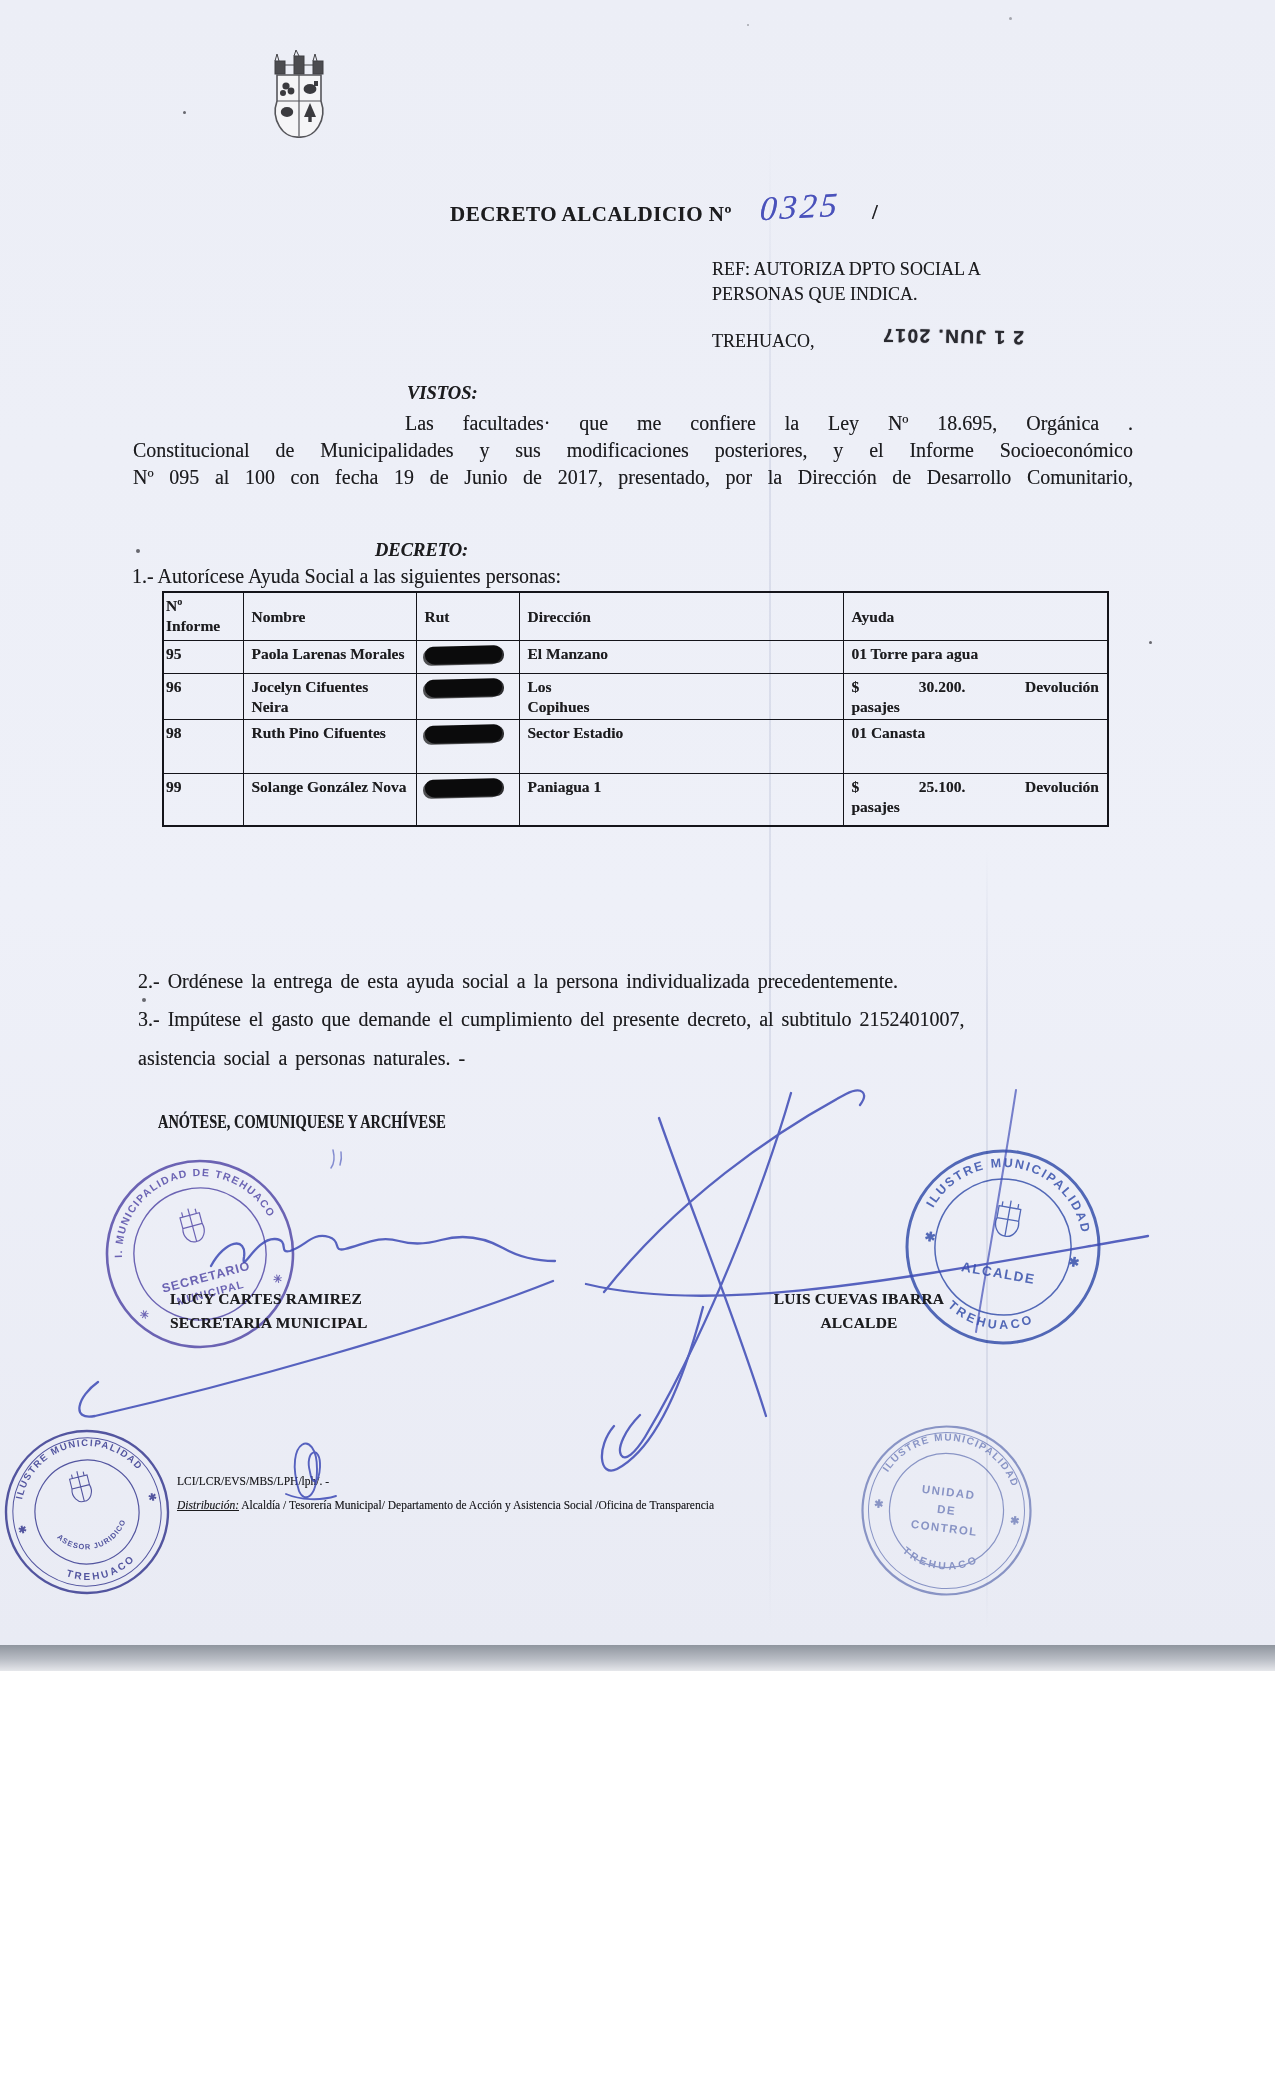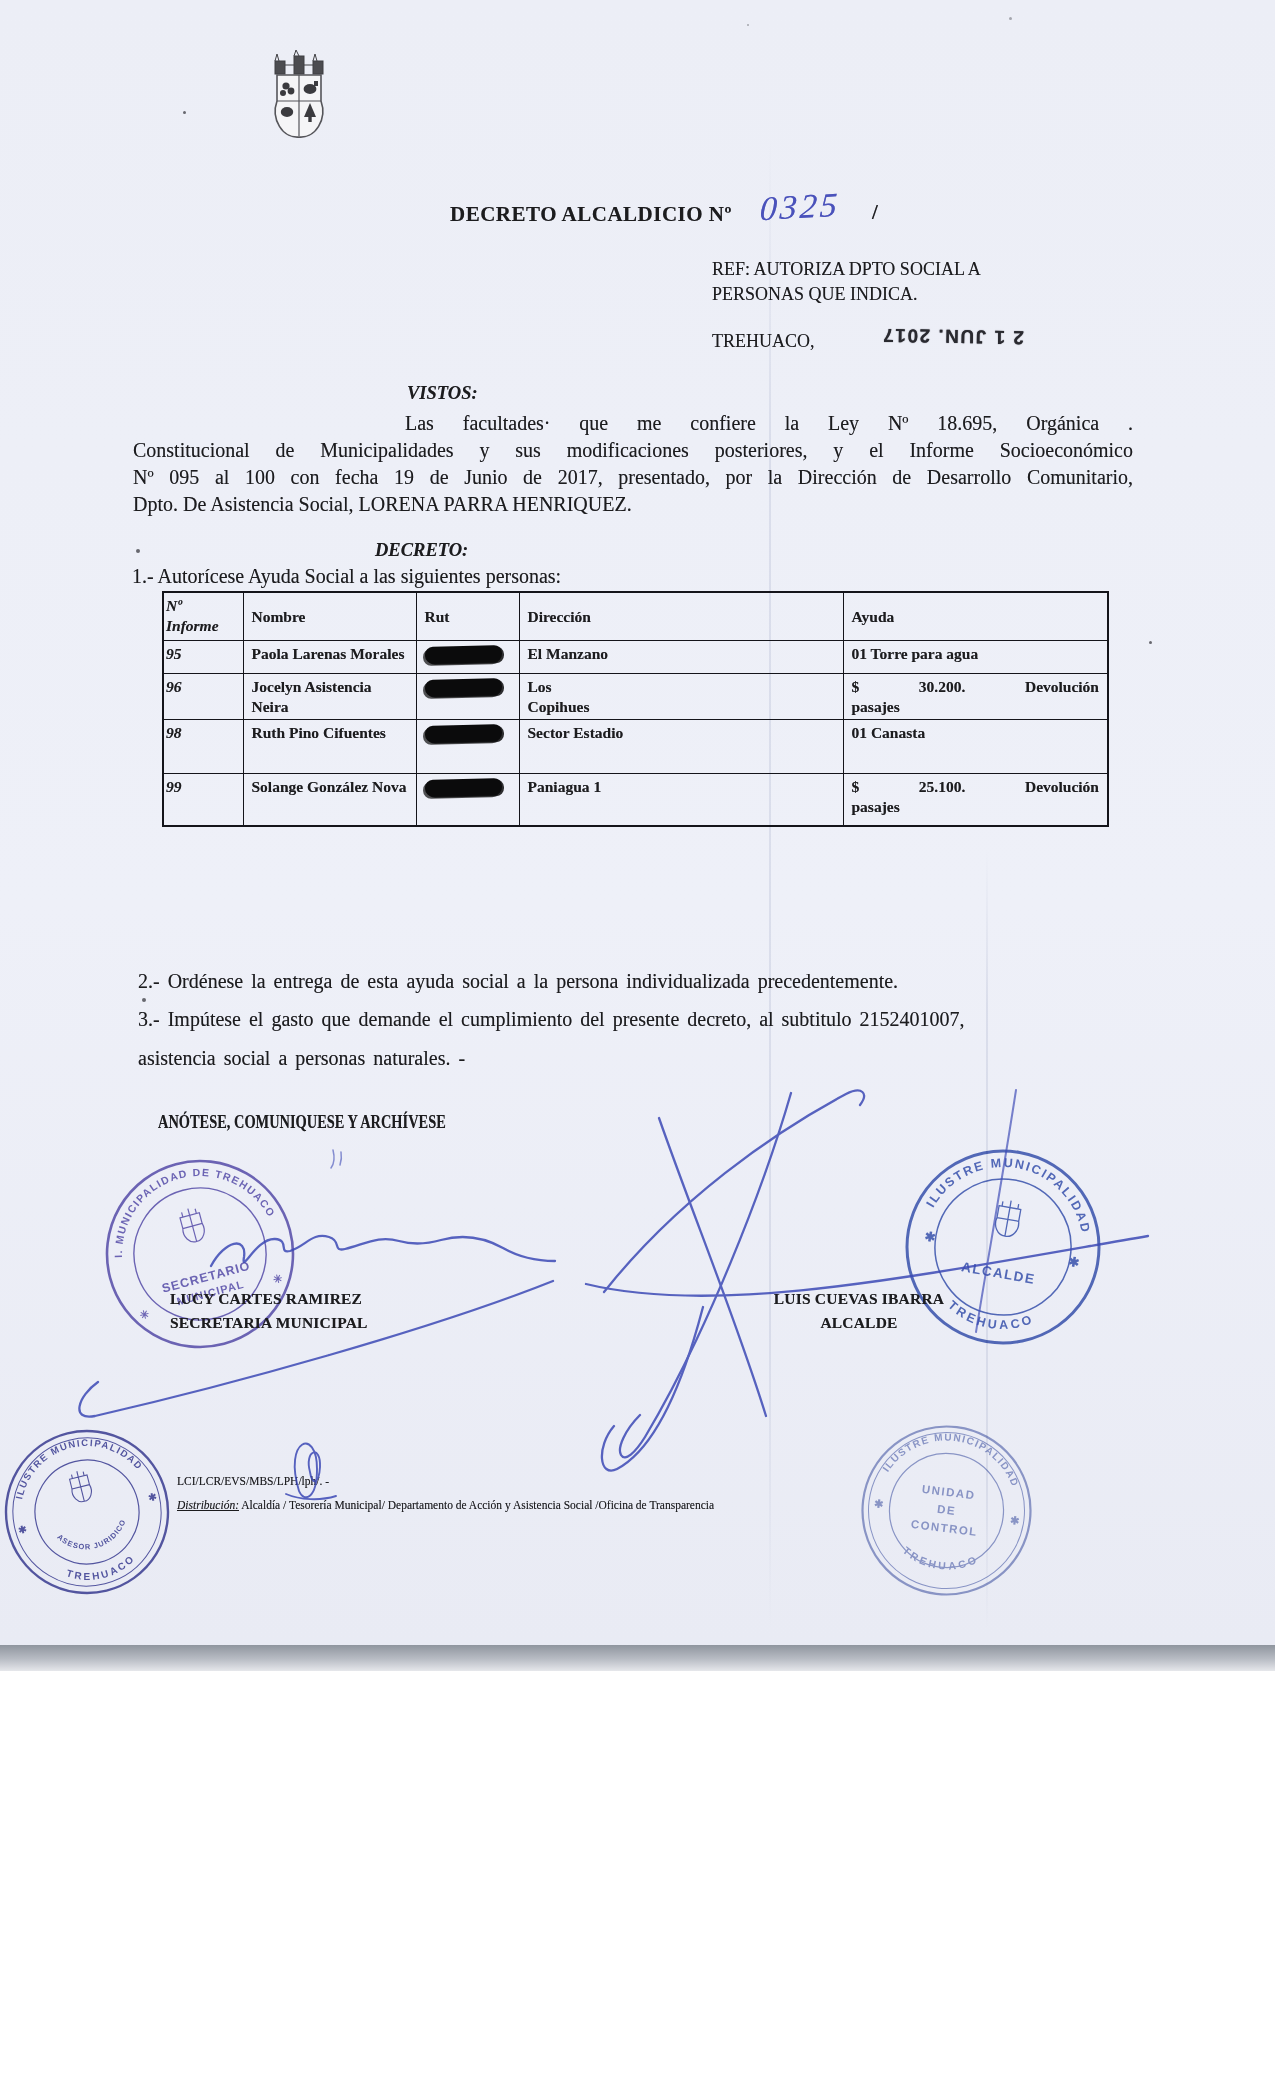--- a/index.html
+++ b/index.html
@@ -41,21 +41,21 @@
   .item3a { left:138px; top:1008px; font-size:20px; word-spacing:3px; z-index:3; }
   .item3b { left:138px; top:1047px; font-size:20px; word-spacing:3px; z-index:3; }
   .closing { left:158px; top:1112px; font-size:18px; transform:scaleX(.8); transform-origin:left top; z-index:3; }
 
   .decree-table { left:162px; top:591px; z-index:3; border-collapse:collapse; table-layout:fixed;
                   width:945px; font-weight:bold; font-size:15.5px; line-height:20px; color:#1c1c1e;
                   border:2.4px solid #14141a; text-shadow:0 0 .5px rgba(25,25,35,.45); }
   .decree-table th, .decree-table td { border:1.6px solid #14141a; vertical-align:top;
                   padding:3px 8px 2px; text-align:left; font-weight:bold; }
   .pre { white-space:pre-line; }
-  .cc { text-align:left; padding-left:2px !important; padding-right:2px !important;font-style:italic; }
+  .cc { text-align:left; padding-left:2px !important; padding-right:2px !important; }
   .just { text-align:justify; }
   .spread { text-align:justify; text-align-last:justify; }
   .redact { width:90%; height:17px; background:#0b0b0c; border-radius:8px; margin-top:2px;
             transform:rotate(-1.4deg);
             box-shadow:2px 1px 0 rgba(11,11,12,.85), -2px 2px 0 rgba(11,11,12,.7); }
 
   .name-left { left:170px; top:1287px; font-size:15.5px; line-height:24px; letter-spacing:.2px; z-index:5; }
   .name-right { left:760px; top:1287px; width:198px; font-size:15.5px; line-height:24px;
                 letter-spacing:.2px; text-align:center; z-index:5; }
 
@@ -123,21 +123,20 @@
       <div>PERSONAS QUE INDICA.</div>
     </div>
     <div class="abs place-line ink">TREHUACO,</div>
     <div class="abs date-stamp">2 1 JUN. 2017</div>
 
     <div class="abs vistos-heading ink bi">VISTOS:</div>
     <div class="abs vistos-body ink">
       <div class="jline first">Las facultades· que me confiere la Ley Nº 18.695, Orgánica .</div>
       <div class="jline">Constitucional de Municipalidades y sus modificaciones posteriores, y el Informe Socioeconómico</div>
       <div class="jline">Nº 095 al 100 con fecha 19 de Junio de 2017, presentado, por la Dirección de Desarrollo Comunitario,</div>
-      <div>Dpto. De Asistencia Social, LORENA PARRA HENRIQUEZ.</div>
     </div>
 
     <div class="abs decreto-heading ink bi">DECRETO:</div>
     <div class="abs item1 ink">1.- Autorícese Ayuda Social a las siguientes personas:</div>
 
     <table class="abs decree-table">
       <colgroup>
         <col style="width:80px">
           <col style="width:173px">
           <col style="width:103px">
@@ -157,21 +156,21 @@
         <td class="cc">95</td>
         <td class="just">Paola Larenas Morales</td>
         <td>
               <div class="redact"></div>
             </td>
         <td class="pre">El Manzano</td>
         <td class="pre">01 Torre para agua</td>
       </tr>
       <tr style="height:40px">
         <td class="cc">96</td>
-        <td class="just">Jocelyn Asistencia Neira</td>
+        <td class="just">Jocelyn Cifuentes Neira</td>
         <td>
               <div class="redact"></div>
             </td>
         <td class="pre">Los
 Copihues</td>
         <td class="pre spread">$ 30.200. Devolución
 pasajes</td>
       </tr>
       <tr style="height:54px">
         <td class="cc">98</td>

